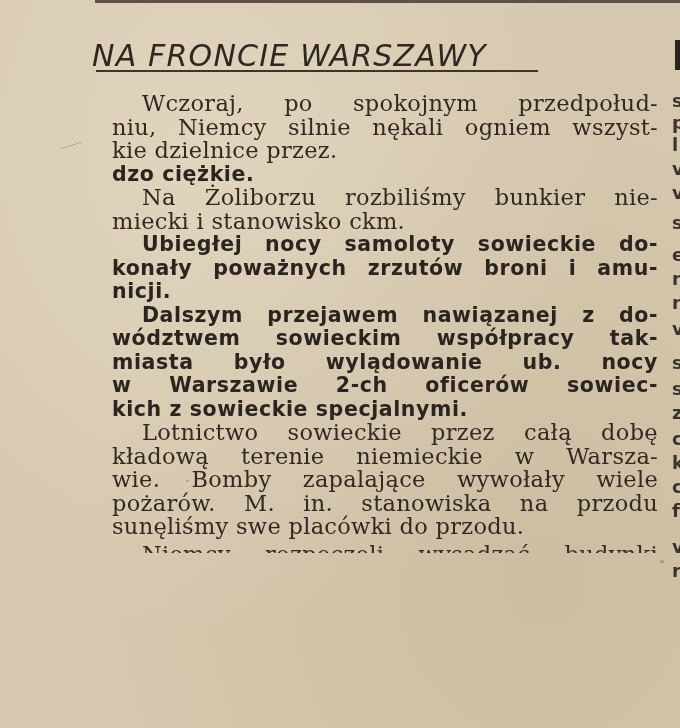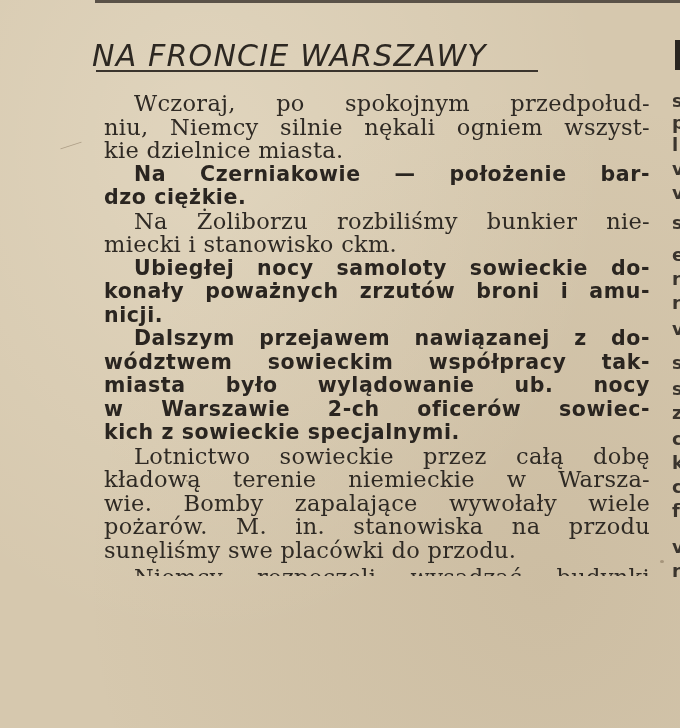--- a/index.html
+++ b/index.html
@@ -19,21 +19,21 @@
       position: absolute; left: 84px; top: 30px;
       font-family: "DejaVu Sans", sans-serif; font-style: italic; font-weight: normal;
       font-size: 30px; letter-spacing: 1.2px; color: #2d2822; margin: 8px;
       white-space: nowrap;
     }
     .headline-rule {
       position: absolute; left: 96px; top: 70px; width: 442px; height: 2px;
       background: #3a342d;
     }
     .column {
-      position: absolute; left: 104px; top: 92px; width: 546px;
+      position: absolute; left: 112px; top: 92px; width: 546px;
     }
     .line {
       display: block; white-space: nowrap; height: 23.5px; line-height: 23.5px;
       text-align: justify; text-align-last: justify;
     }
     .serif { font-family: "DejaVu Serif", serif; font-size: 22.5px; color: #2f2a24; letter-spacing: 0.3px; }
     .bold { font-family: "DejaVu Sans", sans-serif; font-weight: bold; font-size: 20.5px; color: #2a2520; letter-spacing: 0.6px; }
     .indent { padding-left: 30px; }
     .last { text-align-last: left; }
     .right-col-rule {
@@ -51,22 +51,21 @@
 <body>
 
 <div class="top-rule"></div>
 
 <h1 class="headline">NA FRONCIE WARSZAWY</h1>
 <div class="headline-rule"></div>
 
 <div class="column" id="article-body">
     <span class="line serif indent">Wczoraj, po spokojnym przedpołud-</span>
     <span class="line serif">niu, Niemcy silnie nękali ogniem wszyst-</span>
-    <span class="line serif last">kie dzielnice miasta.</span>
-    <span class="line bold indent">Na Czerniakowie — położenie bar-</span>
+    <span class="line serif last">kie dzielnice przez.</span>
     <span class="line bold last">dzo ciężkie.</span>
     <span class="line serif indent">Na Żoliborzu rozbiliśmy bunkier nie-</span>
     <span class="line serif last">miecki i stanowisko ckm.</span>
     <span class="line bold indent">Ubiegłej nocy samoloty sowieckie do-</span>
     <span class="line bold">konały poważnych zrzutów broni i amu-</span>
     <span class="line bold last">nicji.</span>
     <span class="line bold indent">Dalszym przejawem nawiązanej z do-</span>
     <span class="line bold">wództwem sowieckim współpracy tak-</span>
     <span class="line bold">miasta było wylądowanie ub. nocy</span>
     <span class="line bold">w Warszawie 2-ch oficerów sowiec-</span>

